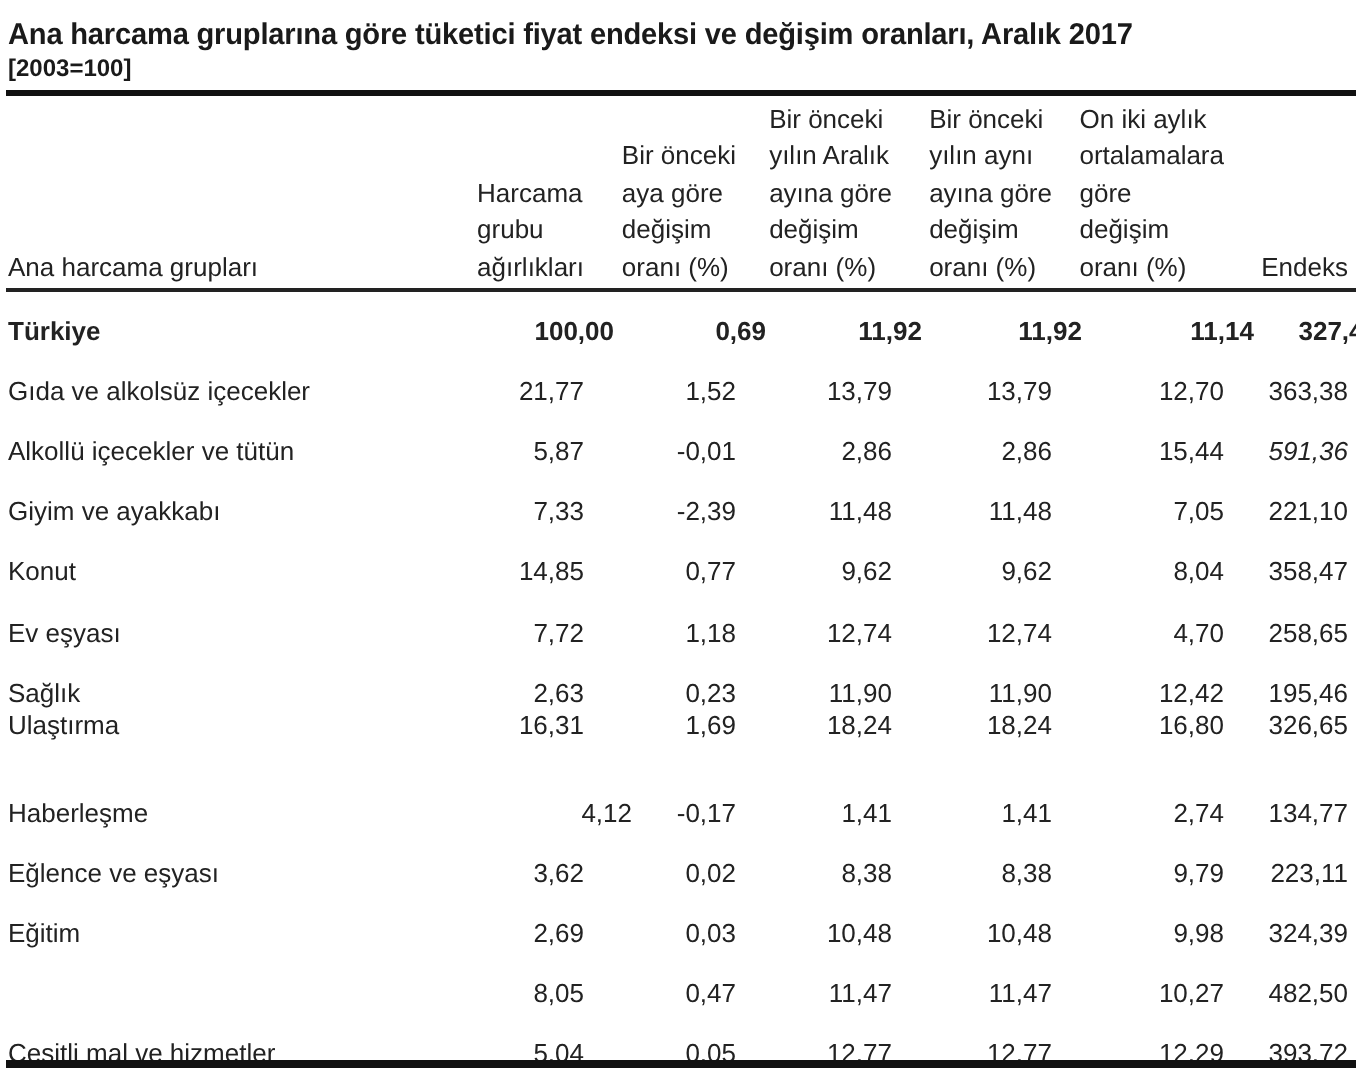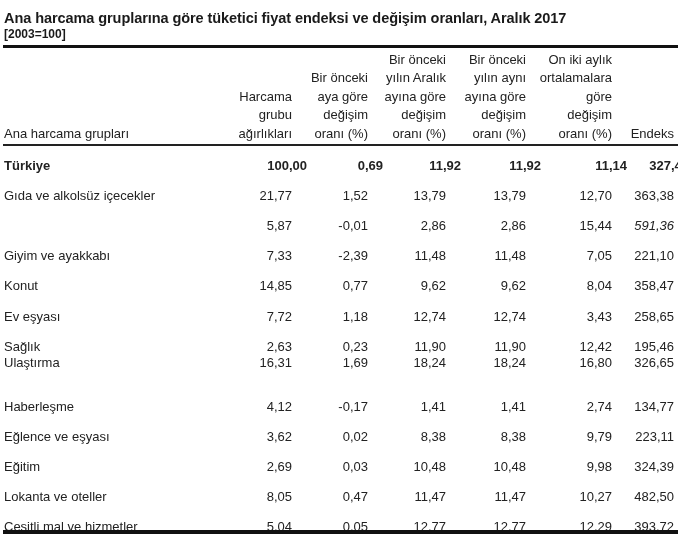--- a/index.html
+++ b/index.html
@@ -3,21 +3,21 @@
 <meta charset="utf-8">
 <style>
   html, body { margin: 0; padding: 0; background: #ffffff; }
   body { width: 678px; height: 535px; overflow: hidden; position: relative; font-family: "Liberation Sans", sans-serif; color: #1a1a1a; }
   .title { position: absolute; left: 4px; top: 9px; font-size: 15px; font-weight: bold; line-height: 17px; letter-spacing: -0.1px; font-family: "Liberation Sans", sans-serif; transform: scaleX(0.97); transform-origin: left; }
   .subtitle { position: absolute; left: 4px; top: 26px; font-size: 12px; font-weight: bold; line-height: 17px; }
   .topline { position: absolute; left: 3px; right: 0; top: 45px; height: 3px; background: #111; }
   .headline { position: absolute; left: 3px; right: 0; top: 144px; height: 2px; background: #222; }
   .bottomline { position: absolute; left: 3px; right: 0; top: 530px; height: 4px; background: #111; }
   .hdr { position: absolute; font-size: 13px; line-height: 18.5px; color: #222; }
-  .hdr.r { text-align: right; }
+  .hdr.r { }
   .hcell { position: absolute; bottom: 0; }
   .row { position: absolute; left: 0; width: 678px; height: 30px; font-size: 13px; color: #222; }
   .row.bold { font-weight: bold; }
   .cell { position: absolute; top: 0; line-height: 20px; white-space: nowrap; }
   .cell.name { left: 4px; }
   .cell.num { text-align: right; }
 </style>
 </head>
 <body>
 
@@ -80,20 +80,21 @@
     <div class="row" style="top: 186.1px;">
       <div class="cell name">Gıda ve alkolsüz içecekler</div>
       <div class="cell num" style="right: 386px;">21,77</div>
       <div class="cell num" style="right: 310px;">1,52</div>
       <div class="cell num" style="right: 232px;">13,79</div>
       <div class="cell num" style="right: 152px;">13,79</div>
       <div class="cell num" style="right: 66px;">12,70</div>
       <div class="cell num" style="right: 4px;">363,38</div>
     </div>
     <div class="row" style="top: 216.2px;">
+      <div class="cell name">Alkollü içecekler ve tütün</div>
       <div class="cell num" style="right: 386px;">5,87</div>
       <div class="cell num" style="right: 310px;">-0,01</div>
       <div class="cell num" style="right: 232px;">2,86</div>
       <div class="cell num" style="right: 152px;">2,86</div>
       <div class="cell num" style="right: 66px;">15,44</div>
       <div class="cell num" style="right: 4px; font-style: italic;">591,36</div>
     </div>
     <div class="row" style="top: 246.3px;">
       <div class="cell name">Giyim ve ayakkabı</div>
       <div class="cell num" style="right: 386px;">7,33</div>
@@ -111,21 +112,21 @@
       <div class="cell num" style="right: 152px;">9,62</div>
       <div class="cell num" style="right: 66px;">8,04</div>
       <div class="cell num" style="right: 4px;">358,47</div>
     </div>
     <div class="row" style="top: 306.5px;">
       <div class="cell name">Ev eşyası</div>
       <div class="cell num" style="right: 386px;">7,72</div>
       <div class="cell num" style="right: 310px;">1,18</div>
       <div class="cell num" style="right: 232px;">12,74</div>
       <div class="cell num" style="right: 152px;">12,74</div>
-      <div class="cell num" style="right: 66px;">3,43</div>
+      <div class="cell num" style="right: 66px;">4,70</div>
       <div class="cell num" style="right: 4px;">258,65</div>
     </div>
     <div class="row" style="top: 336.6px;">
       <div class="cell name">Sağlık</div>
       <div class="cell num" style="right: 386px;">2,63</div>
       <div class="cell num" style="right: 310px;">0,23</div>
       <div class="cell num" style="right: 232px;">11,90</div>
       <div class="cell num" style="right: 152px;">11,90</div>
       <div class="cell num" style="right: 66px;">12,42</div>
       <div class="cell num" style="right: 4px;">195,46</div>
@@ -134,21 +135,21 @@
       <div class="cell name">Ulaştırma</div>
       <div class="cell num" style="right: 386px;">16,31</div>
       <div class="cell num" style="right: 310px; text-align: center;">1,69</div>
       <div class="cell num" style="right: 232px;">18,24</div>
       <div class="cell num" style="right: 152px;">18,24</div>
       <div class="cell num" style="right: 66px;">16,80</div>
       <div class="cell num" style="right: 4px;">326,65</div>
     </div>
     <div class="row" style="top: 396.8px;">
       <div class="cell name">Haberleşme</div>
-      <div class="cell num" style="right: 386px; margin-left: 32px;">4,12</div>
+      <div class="cell num" style="right: 362px; margin-left: 32px;">4,12</div>
       <div class="cell num" style="right: 310px;">-0,17</div>
       <div class="cell num" style="right: 232px;">1,41</div>
       <div class="cell num" style="right: 152px;">1,41</div>
       <div class="cell num" style="right: 66px;">2,74</div>
       <div class="cell num" style="right: 4px;">134,77</div>
     </div>
     <div class="row" style="top: 426.9px;">
       <div class="cell name">Eğlence ve eşyası</div>
       <div class="cell num" style="right: 386px;">3,62</div>
       <div class="cell num" style="right: 310px;">0,02</div>
@@ -160,21 +161,20 @@
     <div class="row" style="top: 457px;">
       <div class="cell name">Eğitim</div>
       <div class="cell num" style="right: 386px;">2,69</div>
       <div class="cell num" style="right: 310px;">0,03</div>
       <div class="cell num" style="right: 232px;">10,48</div>
       <div class="cell num" style="right: 152px;">10,48</div>
       <div class="cell num" style="right: 66px;">9,98</div>
       <div class="cell num" style="right: 4px;">324,39</div>
     </div>
     <div class="row" style="top: 487.1px;">
-      <div class="cell name">Lokanta ve oteller</div>
       <div class="cell num" style="right: 386px;">8,05</div>
       <div class="cell num" style="right: 310px;">0,47</div>
       <div class="cell num" style="right: 232px;">11,47</div>
       <div class="cell num" style="right: 152px;">11,47</div>
       <div class="cell num" style="right: 66px;">10,27</div>
       <div class="cell num" style="right: 4px;">482,50</div>
     </div>
     <div class="row" style="top: 517.2px;">
       <div class="cell name">Çeşitli mal ve hizmetler</div>
       <div class="cell num" style="right: 386px;">5,04</div>

